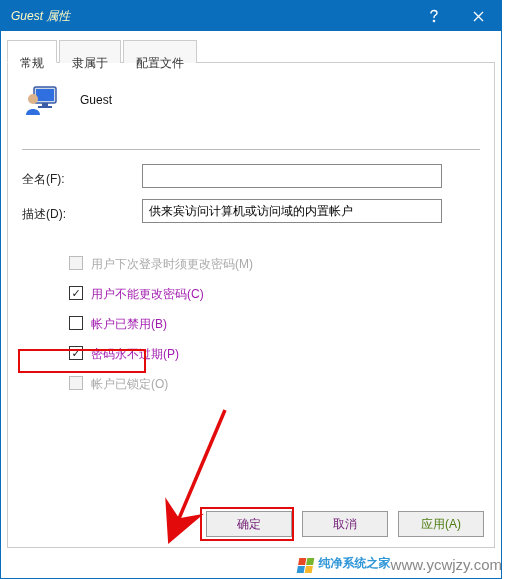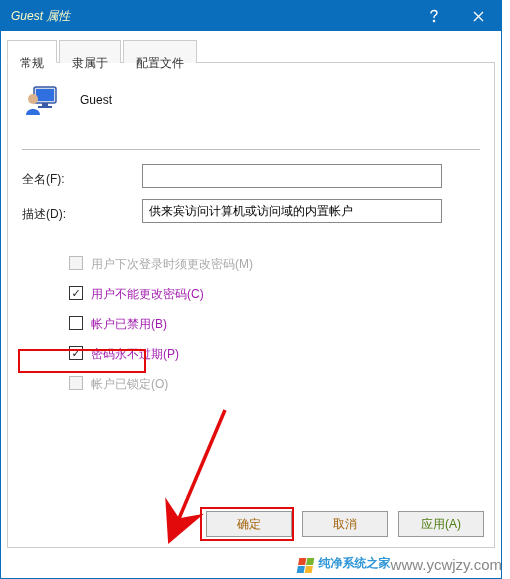--- a/index.html
+++ b/index.html
@@ -141,21 +141,21 @@
     display: flex;
     gap: 10px;
   }
   .btn-std {
     width: 86px;
     height: 26px;
     border: 1px solid #999;
     background: #efefef;
     font-family: inherit;
     font-size: 12px;
-    color: #a16207;
+    color: #701a75;
     display: flex;
     align-items: center;
     justify-content: center;
     cursor: default;
   }
   .btn-std.disabled { color: #4d7c0f; }
   .watermark {
     position: absolute;
     right: 8px;
     bottom: 6px;

